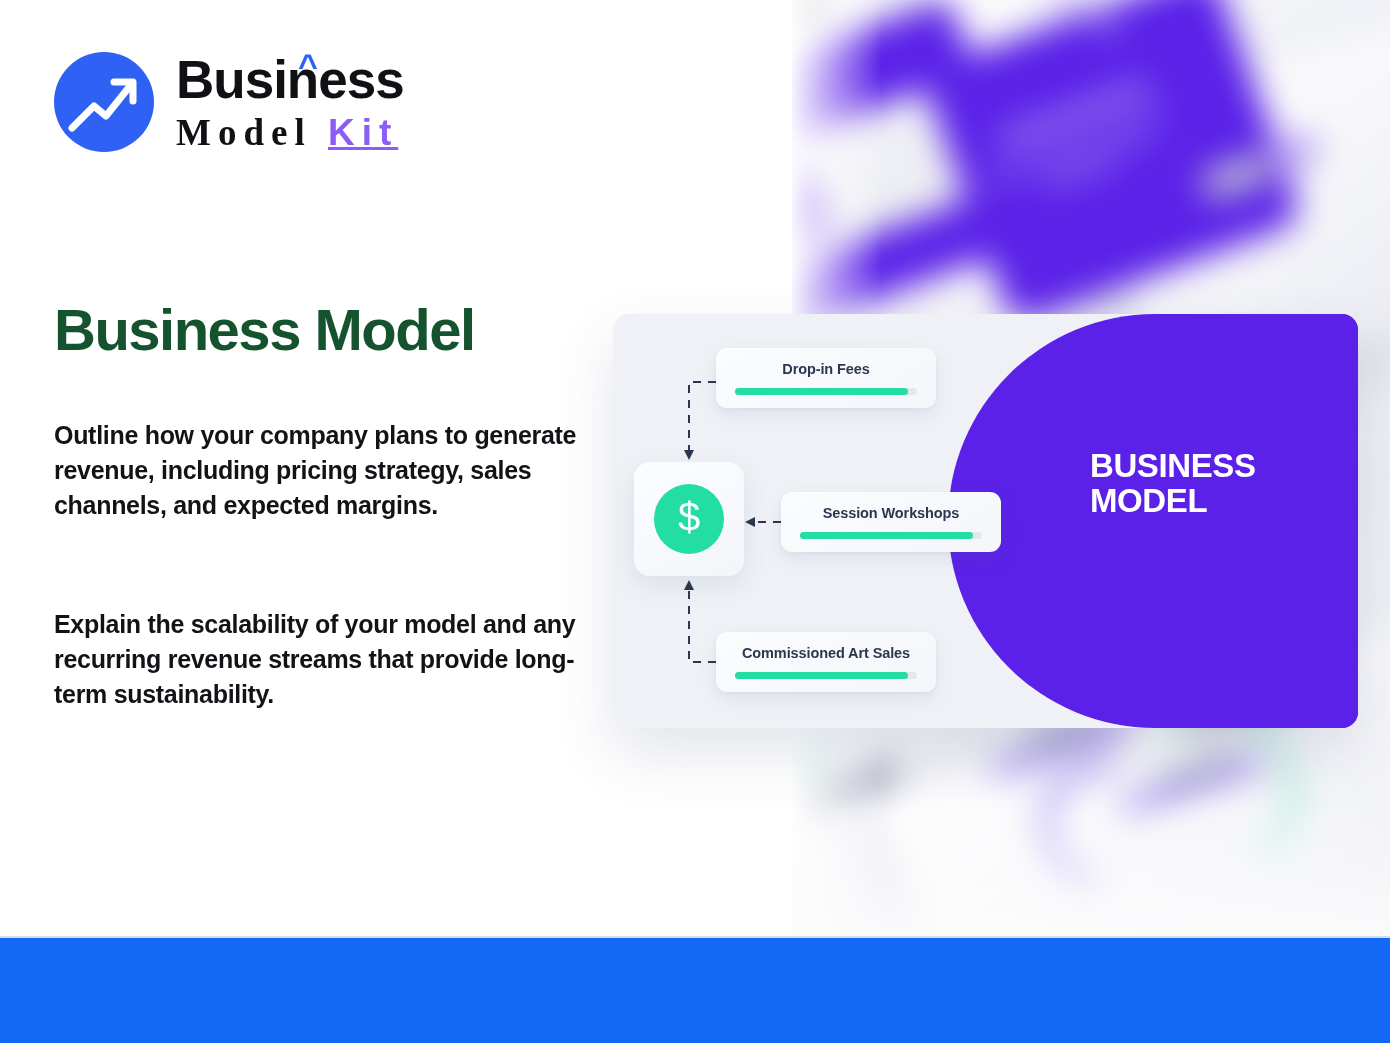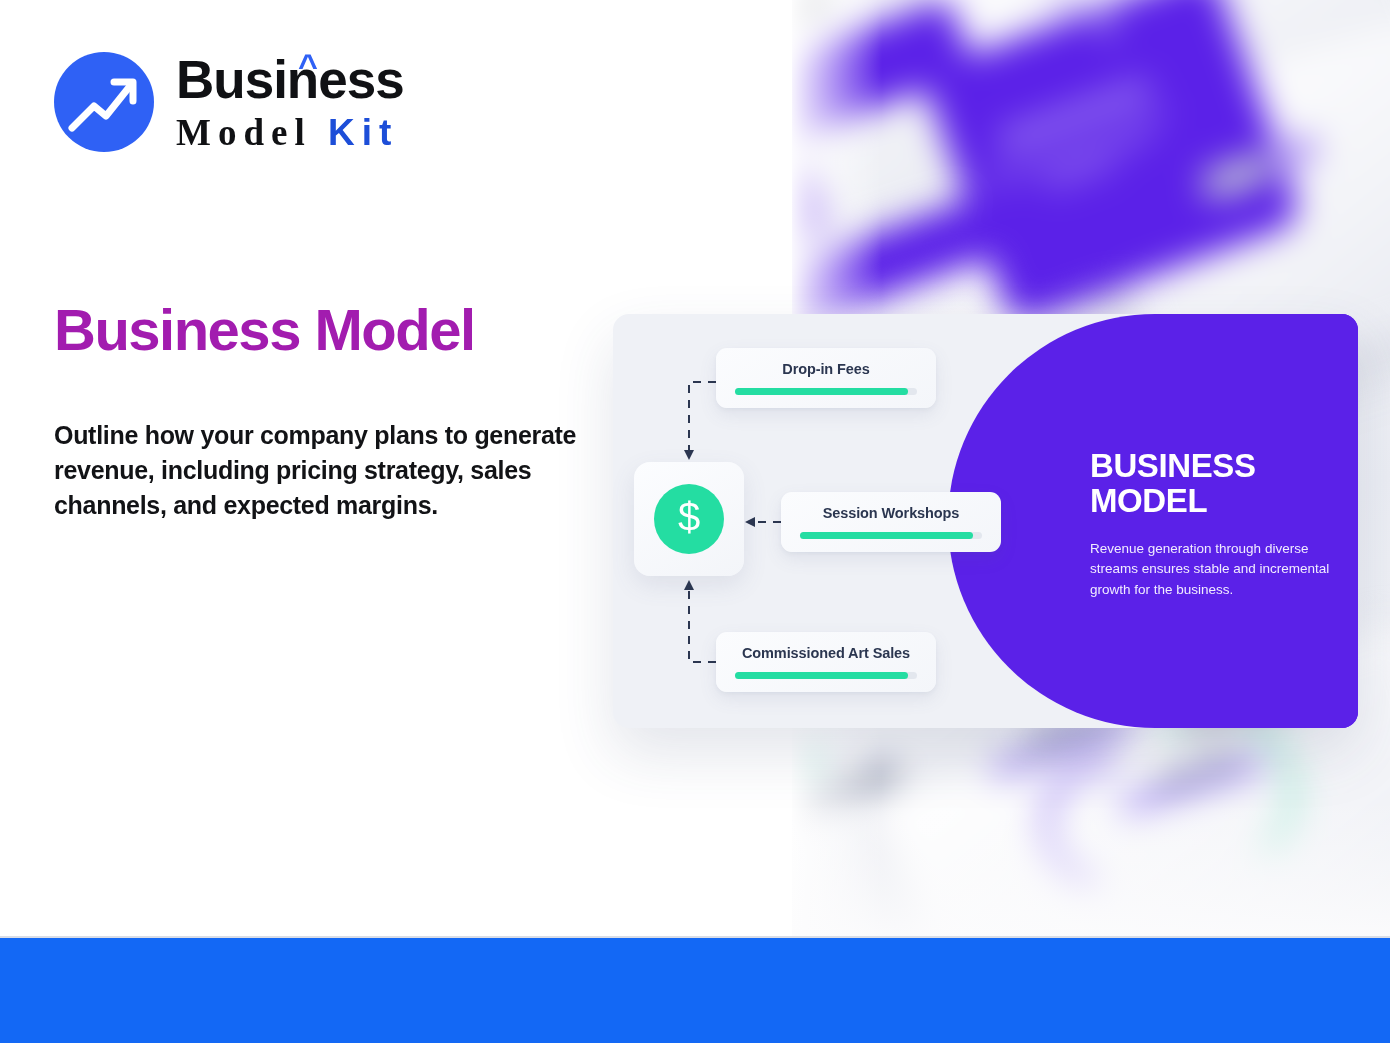--- a/index.html
+++ b/index.html
@@ -98,21 +98,21 @@
     font-size:53px; font-weight:700; letter-spacing:-1px; color:#101114;
     font-family:"Liberation Sans", sans-serif; position:relative; white-space:nowrap;
   }
   .wm-top .hat {
     position:absolute; left:122px; top:-5px; font-size:34px; color:#2f61f5; font-weight:700;
   }
   .wm-bot {
     font-size:37px; font-weight:700; letter-spacing:7px; color:#101114;
     font-family:"Liberation Serif", serif; margin-top:8px; white-space:nowrap;
   }
-  .wm-bot .kit { color:#1d4ed8; font-family:"Liberation Sans", sans-serif; letter-spacing:7px; }
+  .wm-bot .kit { color:#8b5cf6; font-family:"Liberation Sans", sans-serif; letter-spacing:7px;text-decoration:underline; }
 
   .headline {
     position:absolute; left:54px; top:296px;
     font-size:58px; font-weight:700; color:#1570f0; letter-spacing:-1.5px;
   }
   .para {
     position:absolute; left:54px; width:530px;
     font-size:25px; font-weight:700; color:#121316; line-height:1.40; letter-spacing:-0.3px;
   }
   .para.p1 { top:418px; }
@@ -235,34 +235,34 @@
           <span>Business</span>
           <span class="hat">^</span>
         </div>
         <div class="wm-bot">
           <span>Model</span>
           <span class="kit">Kit</span>
         </div>
       </div>
     </div>
 
-    <div class="headline" style="color: #a21caf;">Business Model</div>
+    <div class="headline" style="color: #14532d;">Business Model</div>
     <div class="para p1">Outline how your company plans to generate revenue, including pricing strategy, sales channels, and expected margins.</div>
+    <div class="para p2">Explain the scalability of your model and any recurring revenue streams that provide long-term sustainability.</div>
   </div>
 
   <div class="card">
     <div class="card-purple" style="background: rgb(91, 33, 232);"></div>
   </div>
 
   <div class="purple-text">
     <div class="purple-title">
       <div>BUSINESS</div>
       <div>MODEL</div>
     </div>
-    <div class="purple-sub">Revenue generation through diverse streams ensures stable and incremental growth for the business.</div>
   </div>
 
   <svg class="connectors">
 
     <path d="M716 382 L689 382 L689 452" stroke="#2b3650" stroke-width="2" fill="none" stroke-dasharray="8 7"></path>
     <path d="M689 460 L684 450 L694 450 Z" fill="#2b3650"></path>
 
     <path d="M781 522 L754 522" stroke="#2b3650" stroke-width="2" fill="none" stroke-dasharray="8 7"></path>
     <path d="M745 522 L755 517 L755 527 Z" fill="#2b3650"></path>
 

